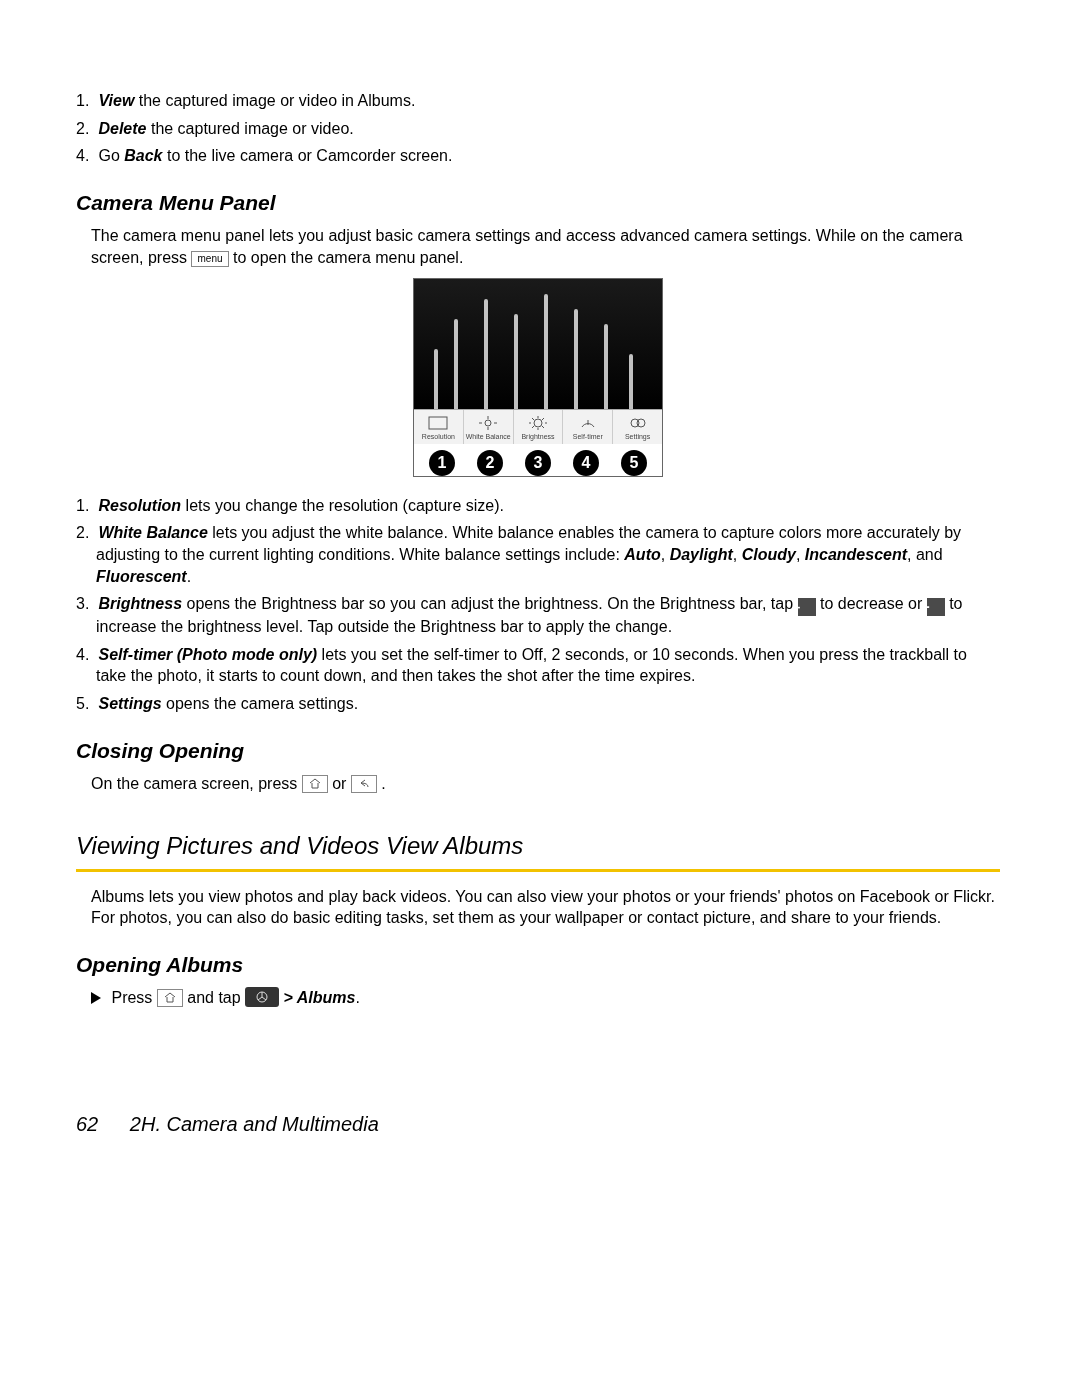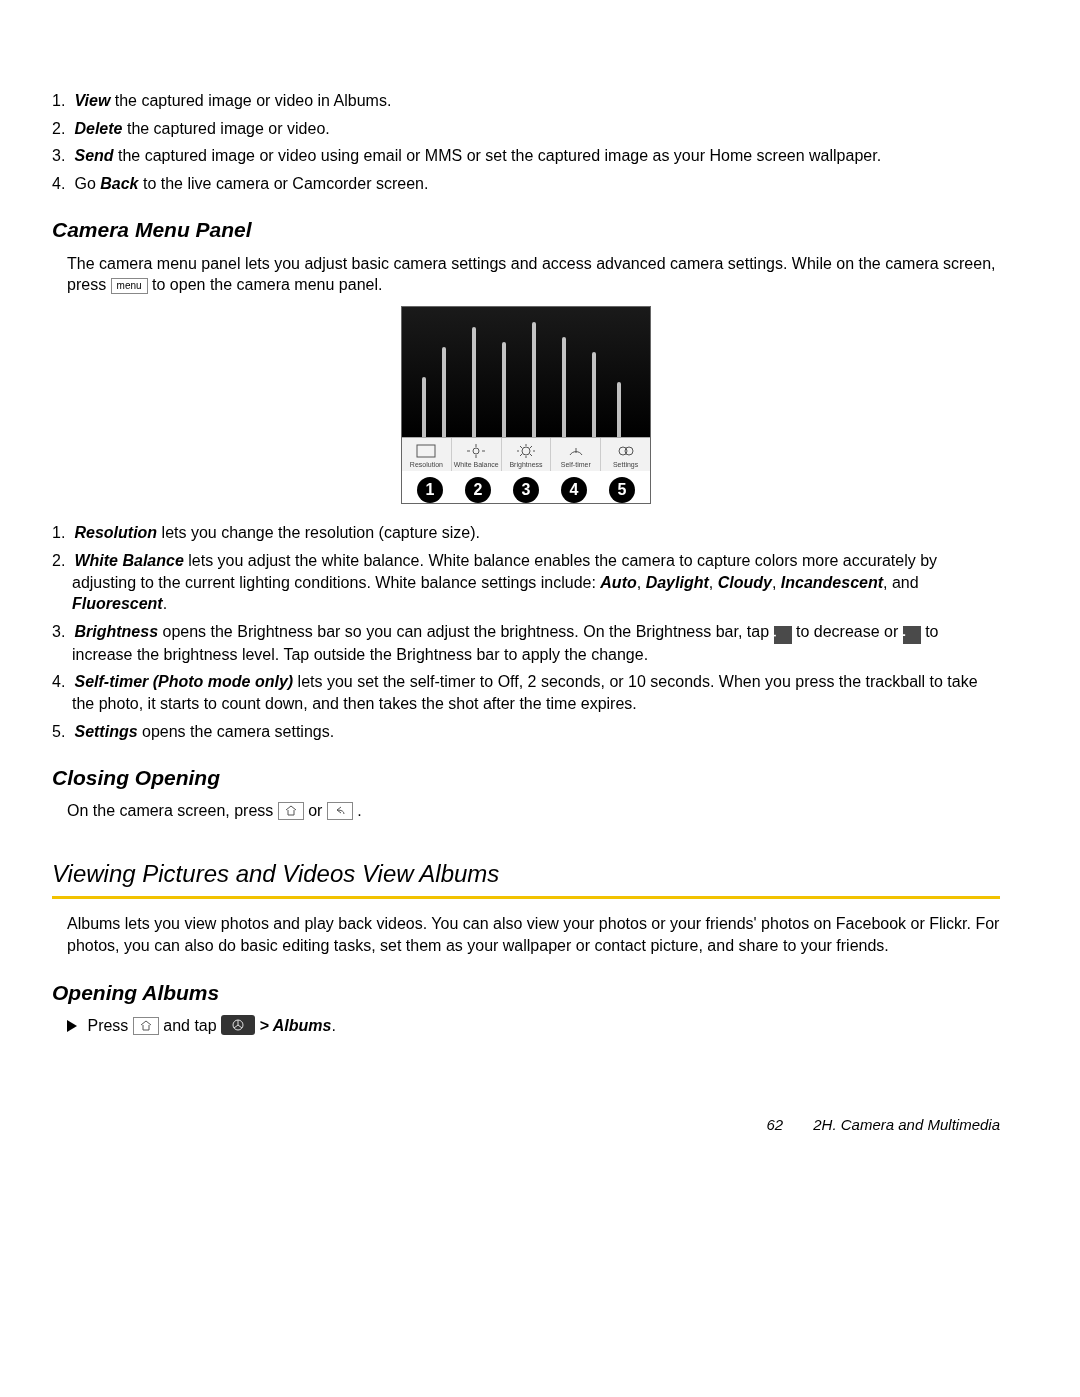--- a/index.html
+++ b/index.html
@@ -6,21 +6,21 @@
     margin: 0;
     padding: 0;
     background: #fff;
     font-family: Arial, Helvetica, sans-serif;
     font-size: 16px;
     color: #000;
     line-height: 1.35;
     width: 1080px;
   }
   .page {
-    padding: 90px 80px 40px 52px;
+    padding: 90px 80px 40px 76px;
   }
   ol.numbered {
     list-style: none;
     padding: 0;
     margin: 0 0 18px 0;
   }
   ol.numbered > li {
     margin: 0 0 6px 20px;
     text-indent: -20px;
   }
@@ -141,44 +141,39 @@
   .app-pill {
     display:inline-block;
     width:34px; height:20px;
     background:#333;
     border-radius:3px;
     vertical-align:-4px;
     position:relative;
   }
   .app-pill svg { position:absolute; left:10px; top:3px; }
   .footer {
-    margin-top: 78px;
+    margin-top: 102px;
     font-style: italic;
-    font-size: 15px;
-    text-align: right;
+    font-size: 20px;
   }
   .footer .pn { margin-right: 26px; }
 </style>
 </head>
 <body>
 
 <div class="page">
 
   <ol class="numbered">
     <li>
       <span class="num">1.</span>
       <span class="bold-i">View</span><span> the captured image or video in Albums.</span>
     </li>
     <li>
       <span class="num">2.</span>
       <span class="bold-i">Delete</span><span> the captured image or video.</span>
-    </li>
-    <li>
-      <span class="num">3.</span>
-      <span class="bold-i">Send</span><span> the captured image or video using email or MMS or set the captured image as your Home screen wallpaper.</span>
     </li>
     <li>
       <span class="num">4.</span>
       <span>Go </span><span class="bold-i">Back</span><span> to the live camera or Camcorder screen.</span>
     </li>
   </ol>
 
   <h2 class="sub">Camera Menu Panel</h2>
   <p>
     <span>The camera menu panel lets you adjust basic camera settings and access advanced camera settings. While on the camera screen, press </span>

